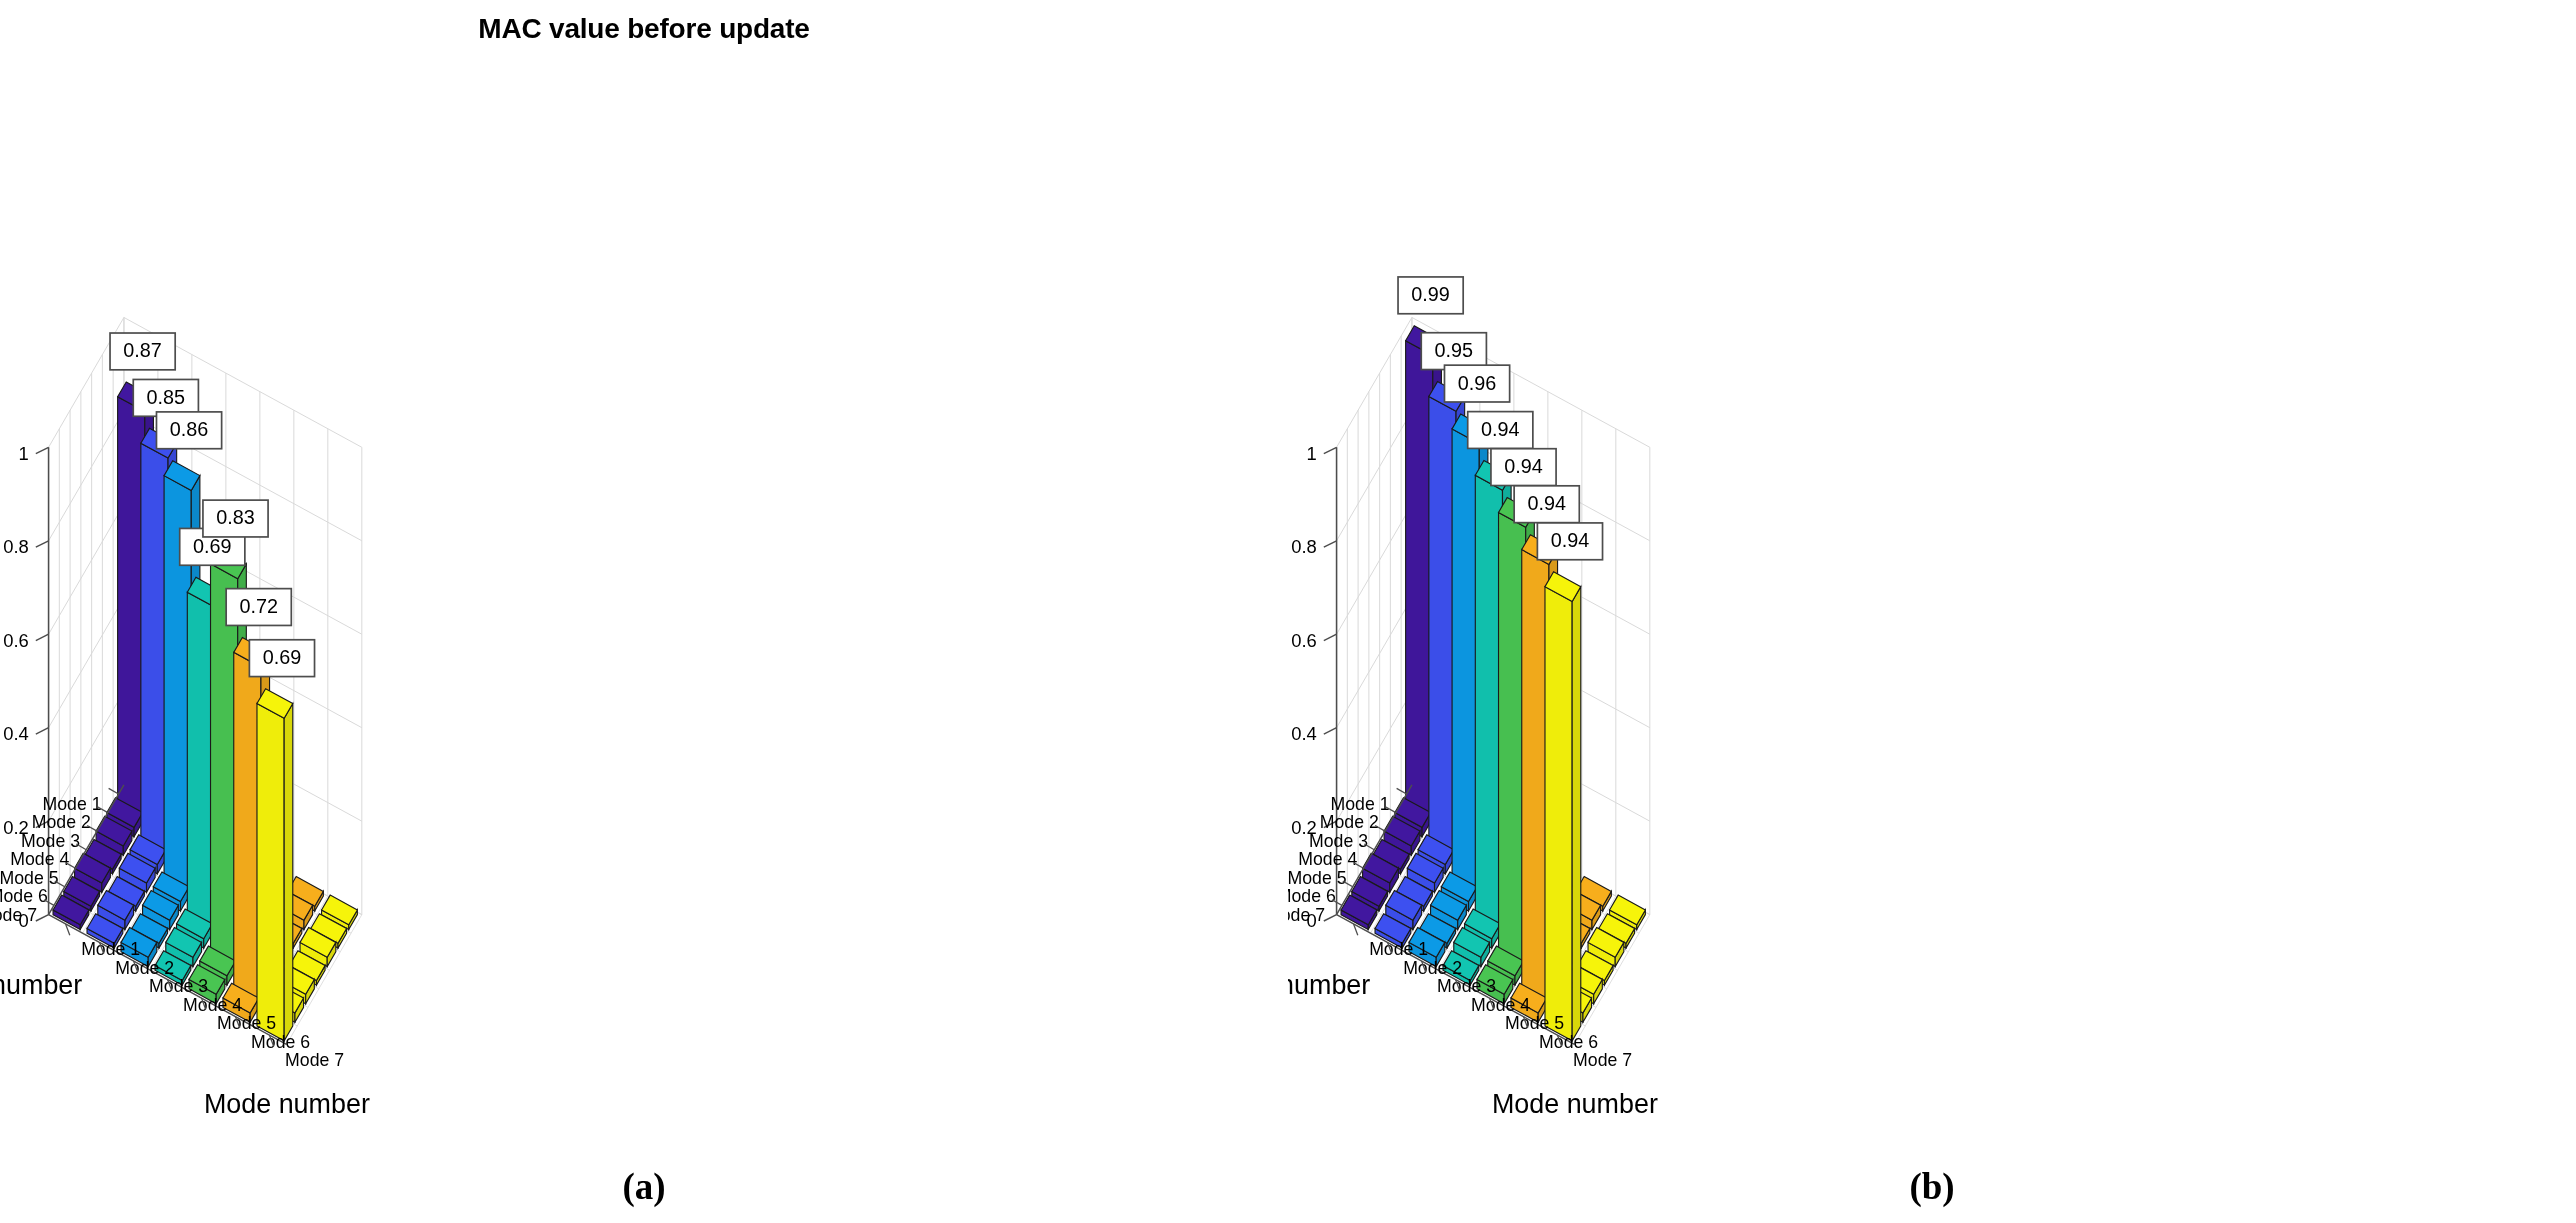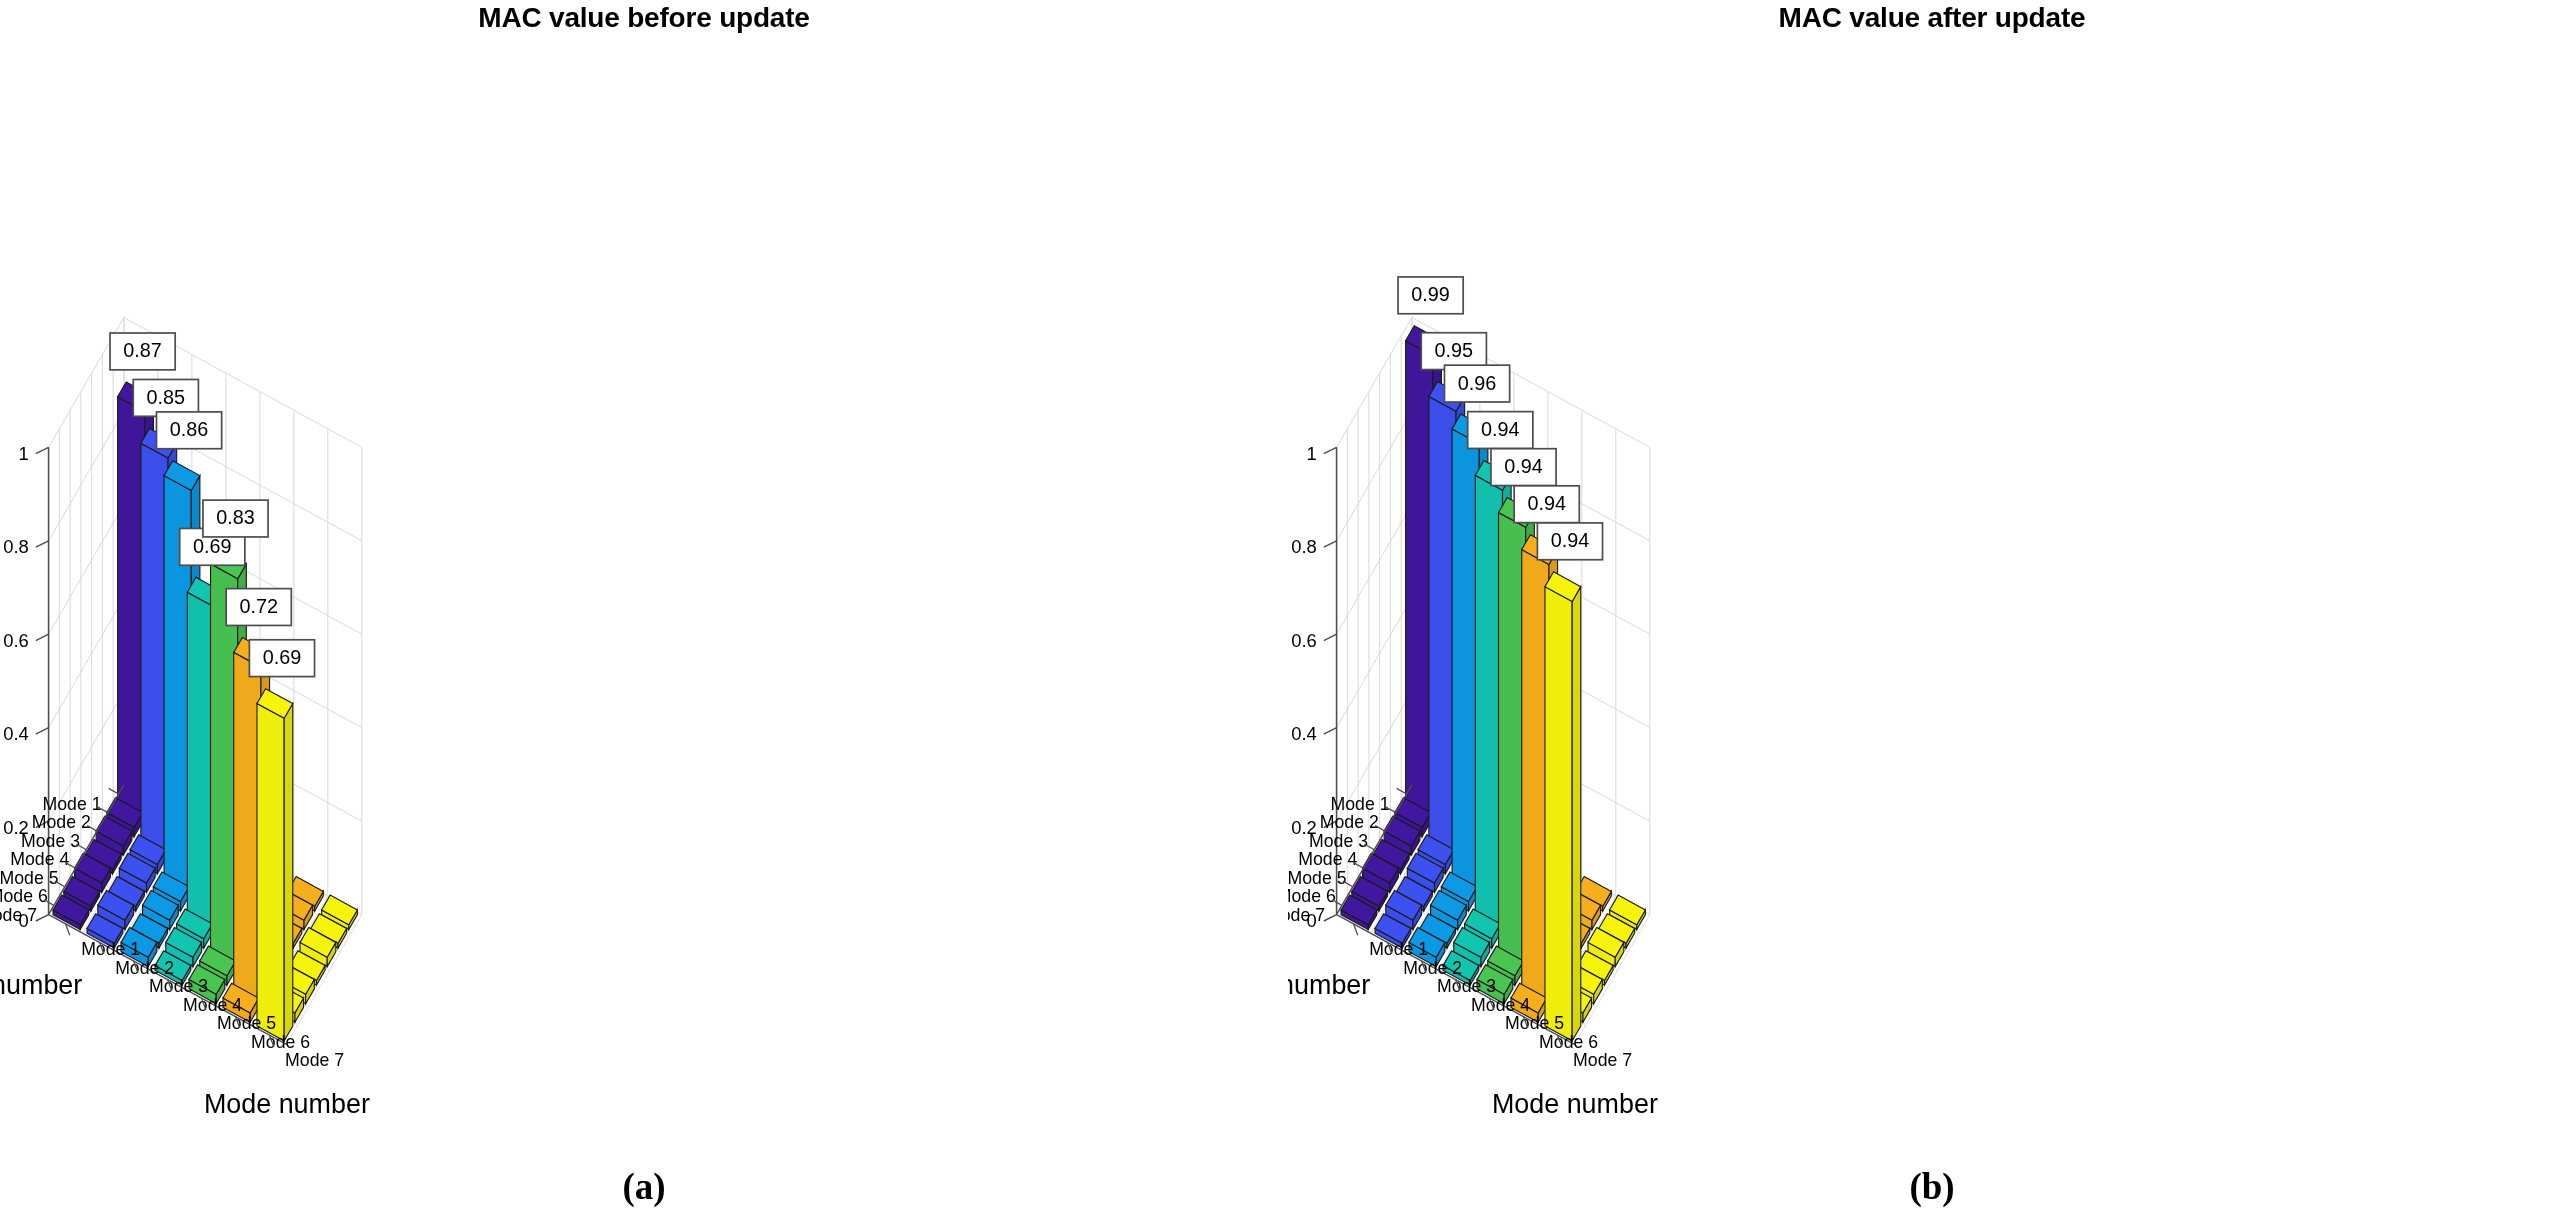--- a/index.html
+++ b/index.html
@@ -2,21 +2,21 @@
 <html style="font-size:11.3px"><head>
 <meta charset="utf-8">
 <style>
   html,body{margin:0;padding:0;background:#ffffff;}
   body{width:2576px;height:1224px;font-family:"Liberation Sans",sans-serif;overflow:hidden;}
   #root{position:relative;width:2576px;height:1224px;background:#fff;}
   .panel{position:absolute;top:0;width:1288px;height:1224px;}
   .panel-a{left:0;}
   .panel-b{left:1288px;}
   .chart-title{
-    position:absolute;width:100%;text-align:center;top:2px;
+    position:absolute;width:100%;text-align:center;top:13px;
     font-size:28px;font-weight:bold;color:#000;letter-spacing:-0.2px;
     font-family:"Liberation Sans",sans-serif;
   }
   .panel-label{
     position:absolute;bottom:15.6px;width:100%;text-align:center;
     font-size:37px;font-weight:bold;color:#000;
     font-family:"Liberation Serif",serif;
   }
   .svgwrap{position:absolute;left:0;top:0;width:1288px;height:1224px;}
   svg{display:block;}
@@ -405,21 +405,20 @@
               <rect x="352.2" y="903.1999999999999" width="92" height="52" fill="#ffffff" stroke="#4d4d4d" stroke-width="2.4"></rect>
               <text x="398.2" y="930.1999999999999" text-anchor="middle" dominant-baseline="middle" class="axlab vallab">0.69</text>
             </g>
           </g>
         </svg>
     </div>
     <div class="panel-label">(a)</div>
   </div>
 
   <div class="panel panel-b">
-    <div class="chart-title">MAC value after update</div>
     <div class="svgwrap">
       <svg id="svg-b" width="1288" height="1224" viewBox="0 0 1819 1728">
           <g>
             <line x1="175" y1="1108" x2="175" y2="448" stroke="#d9d9d9" stroke-width="1.4"></line>
             <line x1="223" y1="1134.2" x2="223" y2="474.20000000000005" stroke="#d9d9d9" stroke-width="1.4"></line>
             <line x1="271" y1="1160.4" x2="271" y2="500.4000000000001" stroke="#d9d9d9" stroke-width="1.4"></line>
             <line x1="319" y1="1186.6" x2="319" y2="526.5999999999999" stroke="#d9d9d9" stroke-width="1.4"></line>
             <line x1="367" y1="1212.8" x2="367" y2="552.8" stroke="#d9d9d9" stroke-width="1.4"></line>
             <line x1="415" y1="1239" x2="415" y2="579" stroke="#d9d9d9" stroke-width="1.4"></line>
             <line x1="463" y1="1265.2" x2="463" y2="605.2" stroke="#d9d9d9" stroke-width="1.4"></line>

